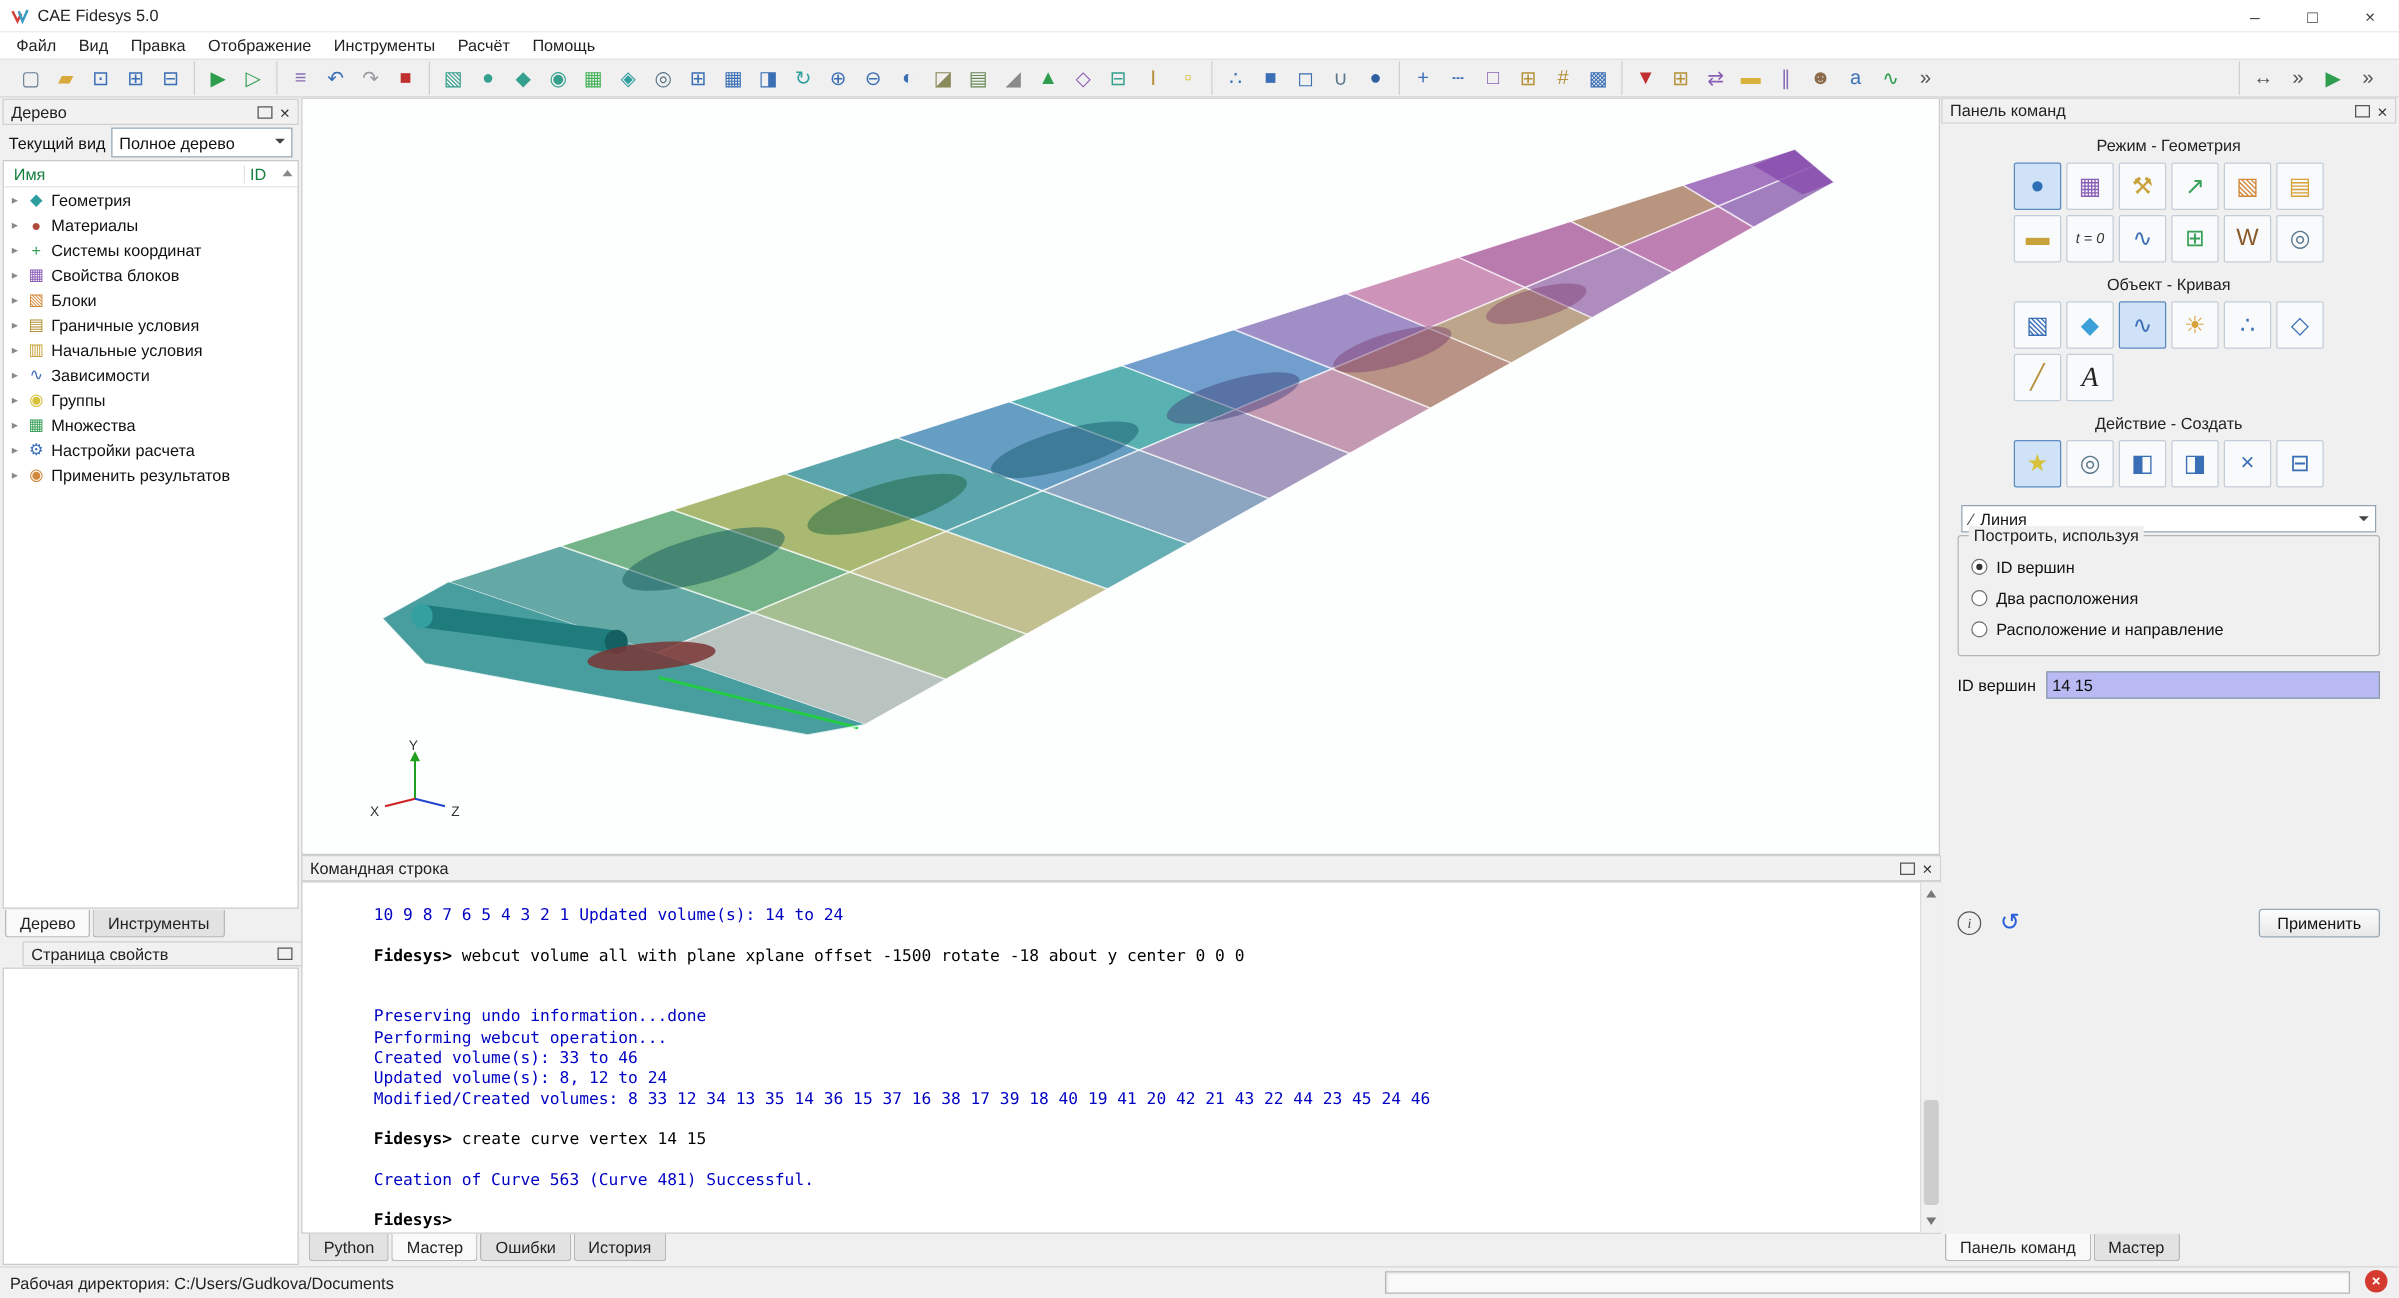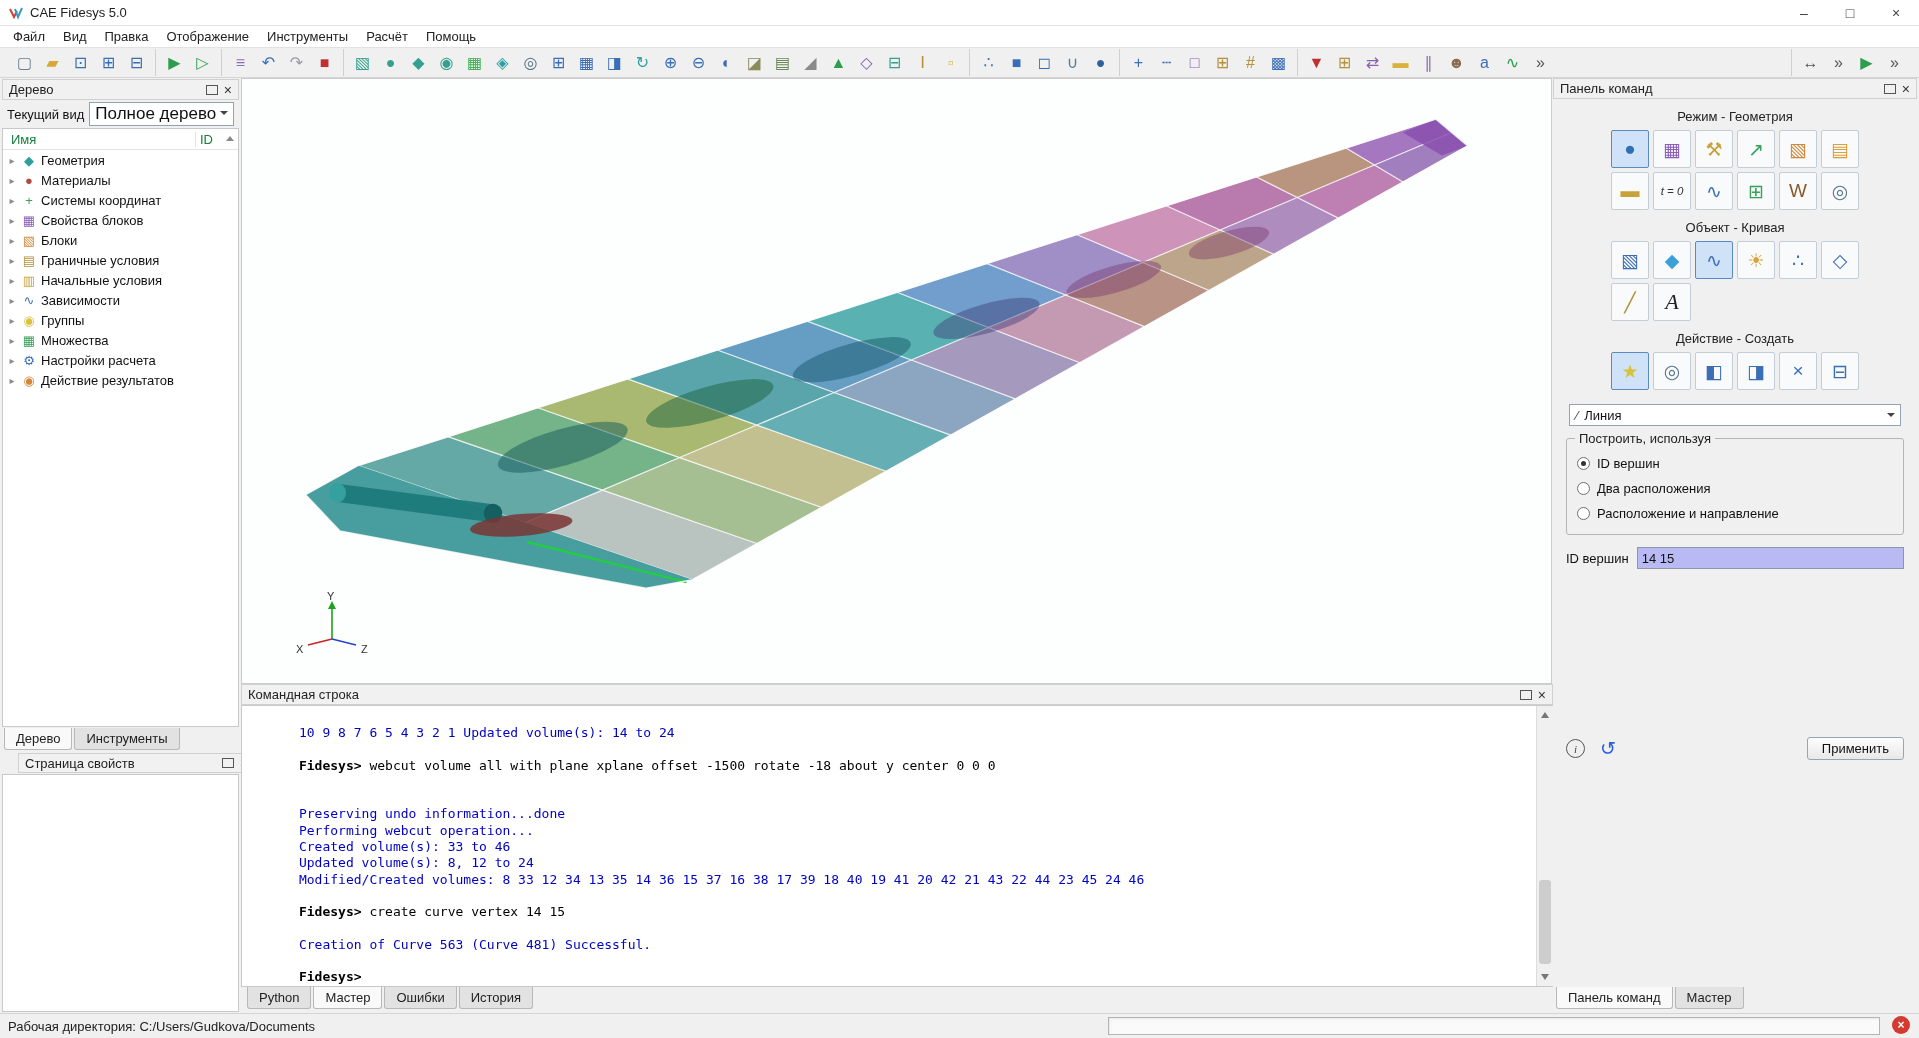--- a/index.html
+++ b/index.html
@@ -29,21 +29,21 @@
   .float-btn{width:10px;height:8px;border:1px solid #555}
   .close-btn{font-size:14px;color:#333;line-height:10px}
   .tabbar{position:absolute;display:flex;gap:2px;align-items:flex-start}
   .tab{padding:3px 11px;font-size:13px;background:#e2e2e2;border:1px solid #b8b8b8;border-top:none;border-radius:0 0 3px 3px;color:#222}
   .tab.active{background:#f9f9f9}
 
   
   #tree-dock-header{left:2px;top:79px;width:237px;height:21px}
   #view-row{position:absolute;left:2px;top:102px;width:237px;height:24px;display:flex;align-items:center;gap:5px;padding:0 5px;box-sizing:border-box}
   #view-row .lbl{font-size:13px}
-  .combo{flex:1;height:24px;background:#fff;border:1px solid #93a3b3;display:flex;align-items:center;padding:0 5px;box-sizing:border-box;font-size:17px;position:relative}
+  .combo{flex:1;height:24px;background:#fff;border:1px solid #93a3b3;display:flex;align-items:center;padding:0 5px;box-sizing:border-box;font-size:13px;position:relative}
   .combo-arrow{position:absolute;right:5px;top:8px;width:0;height:0;border-left:4px solid transparent;border-right:4px solid transparent;border-top:4px solid #444}
   #tree-body{position:absolute;left:2px;top:128px;width:237px;height:599px;background:#fff;border:1px solid #c8c8c8;box-sizing:border-box}
   #tree-cols{display:flex;height:20px;border-bottom:1px solid #e3e3e3;align-items:center;font-size:13px;position:relative;color:#15803d}
   #col-name{padding-left:8px;flex:1}
   #col-id{width:38px;border-left:1px solid #e3e3e3;padding-left:4px}
   .tree-scroll-up{position:absolute;right:4px;top:7px;width:0;height:0;border-left:4px solid transparent;border-right:4px solid transparent;border-bottom:5px solid #888}
   .tree-row{display:flex;align-items:center;height:20px;padding-left:4px;gap:4px;font-size:13px}
   .tree-chevron{color:#8a8a8a;font-size:10px;width:10px;text-align:center}
   .tree-icon{font-size:13px;width:16px;text-align:center}
   #left-tabs{left:4px;top:728px}
@@ -74,21 +74,21 @@
   #cmd-header{left:1553px;top:78px;width:364px;height:21px}
   #cmd-body{position:absolute;left:1553px;top:99px;width:364px;height:886px;background:#f0f0f0;box-sizing:border-box}
   .section-label{text-align:center;margin:10px 0 6px;color:#222;font-size:13px}
   .icon-grid{display:grid;grid-template-columns:repeat(6,38px);gap:4px;justify-content:center}
   .panel-icon{width:38px;height:38px;box-sizing:border-box;border:1px solid #c3cdd8;background:#f8fafc;display:flex;align-items:center;justify-content:center;font-size:19px;border-radius:2px}
   .panel-icon[data-selected="true"]{background:#cfe2f7;border-color:#5a8ac0}
   .panel-icon[data-small="true"]{font-size:11.5px;font-style:italic}
   .panel-icon[data-italic="true"]{font-style:italic;font-family:"Liberation Serif",serif;font-size:22px}
   .select-box{margin:14px 16px 0;height:22px;background:#fff;border:1px solid #93a3b3;display:flex;align-items:center;gap:6px;padding:0 6px;box-sizing:border-box;font-size:13px;position:relative}
   .type-glyph{color:#444}
-  .group-box{margin:12px 13px 0;border:1px solid #b5b5b5;border-radius:3px;position:relative;padding:12px 10px 8px}
+  .group-box{margin:2px 13px 0;border:1px solid #b5b5b5;border-radius:3px;position:relative;padding:12px 10px 8px}
   .group-title{position:absolute;top:-8px;left:8px;background:#f0f0f0;padding:0 4px;font-size:13px;color:#222}
   .radio-row{display:flex;align-items:center;gap:7px;height:25px;font-size:13px}
   .radio{width:13px;height:13px;border:1px solid #707070;border-radius:50%;background:#fff;position:relative;box-sizing:border-box;flex:none}
   .radio.checked::after{content:"";position:absolute;left:3px;top:3px;width:5px;height:5px;border-radius:50%;background:#333}
   .id-row{display:flex;align-items:center;margin:12px 13px 0;gap:8px;font-size:13px}
   .text-input{flex:1;height:20px;border:1px solid #8a98a8;background:#b9baf4;display:flex;align-items:center;padding:0 4px;font-size:13px;color:#111}
   .footer-row{display:flex;align-items:center;margin:168px 13px 0;gap:12px}
   .footer-icon{width:22px;height:22px;display:flex;align-items:center;justify-content:center;font-size:19px}
   .footer-icon[data-circle="true"]{width:17px;height:17px;border:1.5px solid #555;border-radius:50%;font-size:11px;font-style:italic;font-family:"Liberation Serif",serif;color:#444}
   .btn{margin-left:auto;padding:3px 14px;background:linear-gradient(#fdfdfd,#e8e8e8);border:1px solid #97a6b5;border-radius:3px;font-size:13px}
@@ -304,21 +304,21 @@
 
       <div class="tree-row">
         <span class="tree-chevron">▸</span>
         <span class="tree-icon" style="color: rgb(59, 111, 181);">⚙</span>
         <span class="tree-label">Настройки расчета</span>
       </div>
 
       <div class="tree-row">
         <span class="tree-chevron">▸</span>
         <span class="tree-icon" style="color: rgb(210, 136, 58);">◉</span>
-        <span class="tree-label">Действие результатов</span>
+        <span class="tree-label">Применить результатов</span>
       </div>
     </div>
 </div>
 
 <div class="tabbar" id="left-tabs">
   <span class="tab active">Дерево</span>
   <span class="tab">Инструменты</span>
 </div>
 
 <div class="dock-header" id="props-header">

